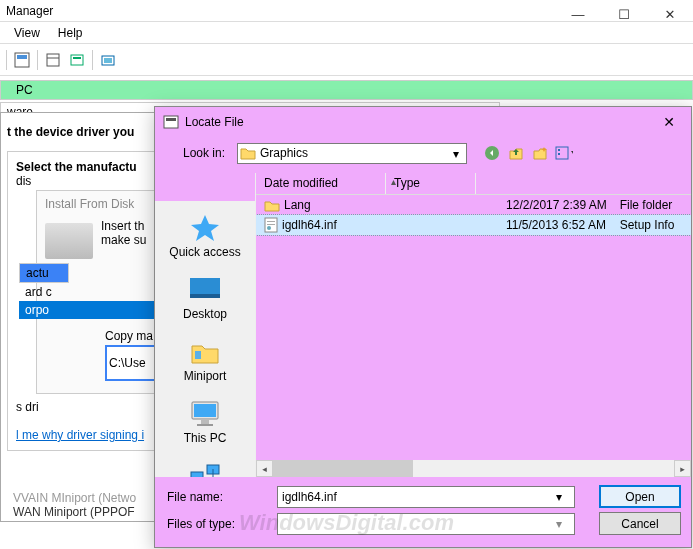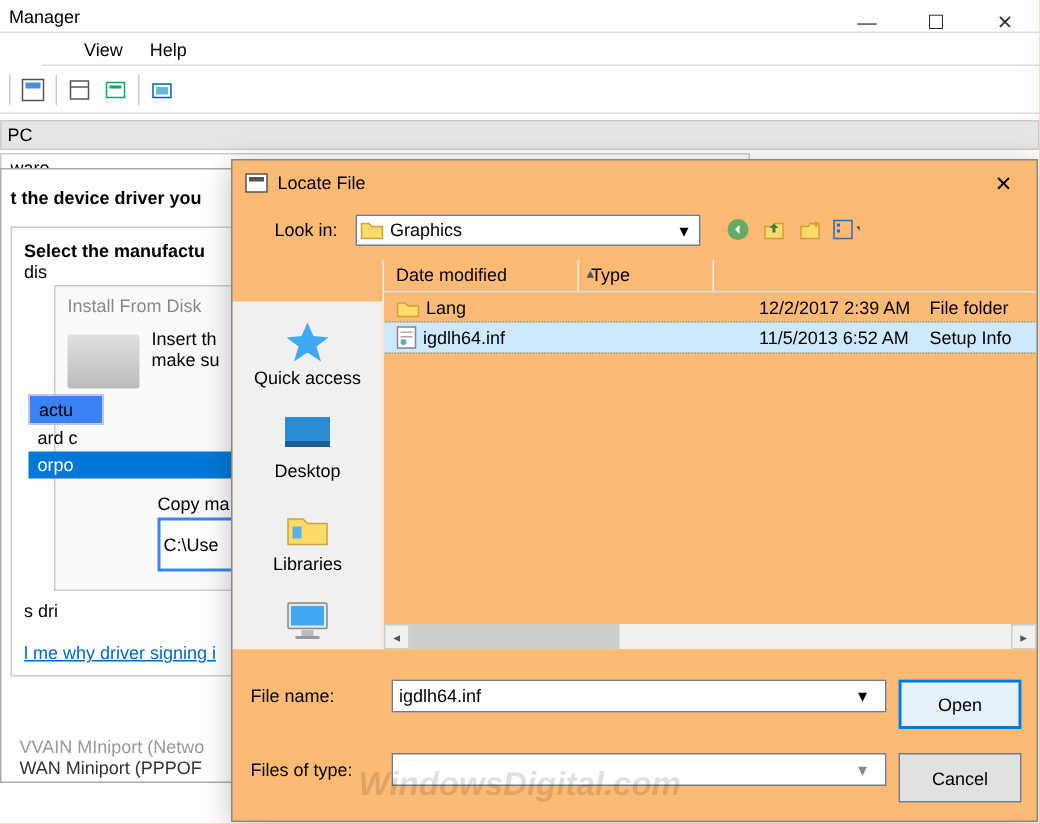--- a/index.html
+++ b/index.html
@@ -1,26 +1,26 @@
 <!DOCTYPE html>
 <html><head>
 <meta charset="utf-8">
 <style>
 * { box-sizing: border-box; margin: 0; padding: 0; font-family: "Segoe UI", Tahoma, sans-serif; font-size: 12px; }
 body { background: #fff; width: 693px; height: 549px; overflow: hidden; position: relative; }
 
 
 .bg-title { height: 22px; padding: 2px 6px; color: #000; border-bottom: 1px solid #ddd; display: flex; align-items: center; }
-.bg-menu { height: 22px; padding: 0 20px; display: flex; gap: 2px; align-items: center; border-bottom: 1px solid #ddd; margin-left: 28px; }
+.bg-menu { height: 22px; padding: 0 6px; display: flex; gap: 2px; align-items: center; border-bottom: 1px solid #ddd; }
 .bg-menu span { padding: 2px 8px; }
 .bg-toolbar { height: 32px; padding: 0 6px; display: flex; gap: 6px; align-items: center; border-bottom: 1px solid #ddd; }
 .tb-ico { width: 18px; height: 18px; display: flex; align-items: center; justify-content: center; }
 .tb-sep { width: 1px; height: 20px; background: #ccc; }
 .bg-body { position: relative; padding: 4px 0 0 0; }
-.bg-head1 { background: #e5e5e5; padding: 2px 4px; border: 1px solid #ccc; }
+.bg-head1 { background: #86efac; padding: 2px 15px; border: 1px solid #ccc; }
 .bg-head2 { background: #fff; padding: 2px 6px; border: 1px solid #ccc; width: 500px; margin-top: 2px; }
 
 .wizard { position: absolute; left: 0; top: 112px; width: 620px; height: 410px; border: 1px solid #aaa; background: #fff; }
 .wiz-row1 { padding: 12px 6px 0 6px; font-weight: bold; }
 .wiz-box { border: 1px solid #ccc; margin: 12px 6px; padding: 8px; }
 .wiz-box .t1 { font-weight: bold; }
 
 .install-box { border: 1px solid #ccc; margin: 2px 6px 4px 20px; background: #fafafa; padding: 6px 8px 12px 8px; }
 .install-box .it { color: #888; margin-bottom: 8px; }
 .install-row { display: flex; gap: 8px; align-items: flex-start; }
@@ -31,21 +31,21 @@
 .sel-blue { background: #0078d7; color: #fff; }
 
 .copy-row { margin-top: 10px; display: flex; flex-direction: column; gap: 2px; align-items: flex-start; padding-left: 60px; }
 .copy-row input { width: 70px; height: 36px; border: 2px solid #3b82f6; padding: 0 2px; font-size: 12px; }
 
 .link-row { margin: 14px 0 0 0; color: #0066cc; text-decoration: underline; padding-left: 0; }
 
 .wan-rows { margin-top: 40px; padding-left: 12px; color: #333; font-size: 12px; }
 
 
-.dlg { position: absolute; left: 154px; top: 106px; width: 538px; height: 442px; background: #fdba74; border: 1px solid #888; box-shadow: 0 4px 18px rgba(0,0,0,0.25); display: flex; flex-direction: column; }
+.dlg { position: absolute; left: 154px; top: 106px; width: 538px; height: 442px; background: #f0abfc; border: 1px solid #888; box-shadow: 0 4px 18px rgba(0,0,0,0.25); display: flex; flex-direction: column; }
 .dlg-title { height: 30px; display: flex; align-items: center; padding: 0 8px; }
 .dlg-title .tico { width: 16px; height: 16px; margin-right: 6px; }
 .dlg-title .tlabel { flex: 1; }
 .dlg-title .close { width: 28px; height: 28px; display: flex; align-items: center; justify-content: center; font-size: 14px; }
 .dlg-lookin { height: 28px; display: flex; align-items: center; gap: 6px; padding: 0 8px; margin: 2px 0 6px 0; }
 .dlg-lookin .lab { width: 68px; text-align: right; padding-right: 6px; }
 .lookin-combo { flex: 1; max-width: 230px; height: 21px; border: 1px solid #7a7a7a; display: flex; align-items: center; padding: 0 2px; background: #fff; position: relative; }
 .lookin-combo .fico { width: 16px; height: 14px; margin-right: 4px; }
 .lookin-combo .arrow { position: absolute; right: 2px; top: 2px; width: 16px; height: 16px; display: flex; align-items: center; justify-content: center; }
 .nav-btns { display: flex; gap: 6px; margin-left: 10px; }
@@ -69,26 +69,26 @@
 .flrow.selected { background: #cde8ff; outline: 1px dotted #7aa; }
 .folder-ico { width: 16px; height: 13px; }
 .file-ico { width: 14px; height: 16px; }
 
 .scrollbar-h { height: 17px; background: #f0f0f0; display: flex; align-items: center; margin-top: auto; }
 .sb-btn { width: 17px; height: 17px; background: #f0f0f0; border: 1px solid #ccc; display: flex; align-items: center; justify-content: center; font-size: 9px; color: #555; }
 .sb-track { flex: 1; height: 17px; position: relative; }
 .sb-thumb { position: absolute; left: 0; top: 0; height: 17px; width: 140px; background: #cdcdcd; }
 
 .dlg-bottom { padding: 4px 10px 8px 10px; }
-.brow { display: flex; align-items: center; gap: 8px; margin: 4px 0; }
+.brow { display: flex; align-items: center; gap: 24px; margin: 4px 0; }
 .brow .blab { width: 88px; text-align: left; padding-left: 2px; }
 .brow .bcombo { flex: 1; height: 22px; border: 1px solid #7a7a7a; position: relative; display: flex; align-items: center; padding: 0 4px; background: #fff; }
 .brow .bcombo .arrow { position: absolute; right: 2px; width: 16px; }
 .brow .bcombo.disabled { color: #888; }
-.btn { width: 82px; height: 33px; border: 1px solid #7a7a7a; background: #e1e1e1; display: flex; align-items: center; justify-content: center; margin-top: 12px; }
+.btn { width: 82px; height: 23px; border: 1px solid #7a7a7a; background: #e1e1e1; display: flex; align-items: center; justify-content: center; }
 .btn.primary { border: 2px solid #0078d7; background: #e5f1fb; }
 
 .win-ctrl { position: absolute; right: 0; top: 0; display: flex; }
 .win-ctrl div { width: 46px; height: 28px; display: flex; align-items: center; justify-content: center; color: #333; font-size: 13px; }
 .watermark { position: absolute; left: 50%; top: 510px; transform: translateX(-50%); color: rgba(0,0,0,0.12); font-size: 22px; font-style: italic; font-weight: 600; pointer-events: none; }
 </style>
 </head>
 <body>
 
 <div class="bg-title">
@@ -238,21 +238,21 @@
           </span>
         <span class="plabel">Desktop</span>
       </div>
       <div class="place">
         <span class="pico">
             <svg width="34" height="28">
               <path d="M4 8h10l3 3h13v14H4z" fill="#ffd96a" stroke="#caa33a"></path>
               <rect x="7" y="13" width="6" height="8" fill="#5ab0e8"></rect>
             </svg>
           </span>
-        <span class="plabel">Libraries</span>
+        <span class="plabel">Miniport</span>
       </div>
       <div class="place">
         <span class="pico">
             <svg width="34" height="30">
               <rect x="4" y="3" width="26" height="17" rx="1" fill="#e6e6e6" stroke="#888"></rect>
               <rect x="6" y="5" width="22" height="13" fill="#3fa9f5"></rect>
               <rect x="13" y="21" width="8" height="4" fill="#bbb"></rect>
               <rect x="9" y="25" width="16" height="2" fill="#999"></rect>
             </svg>
           </span>

